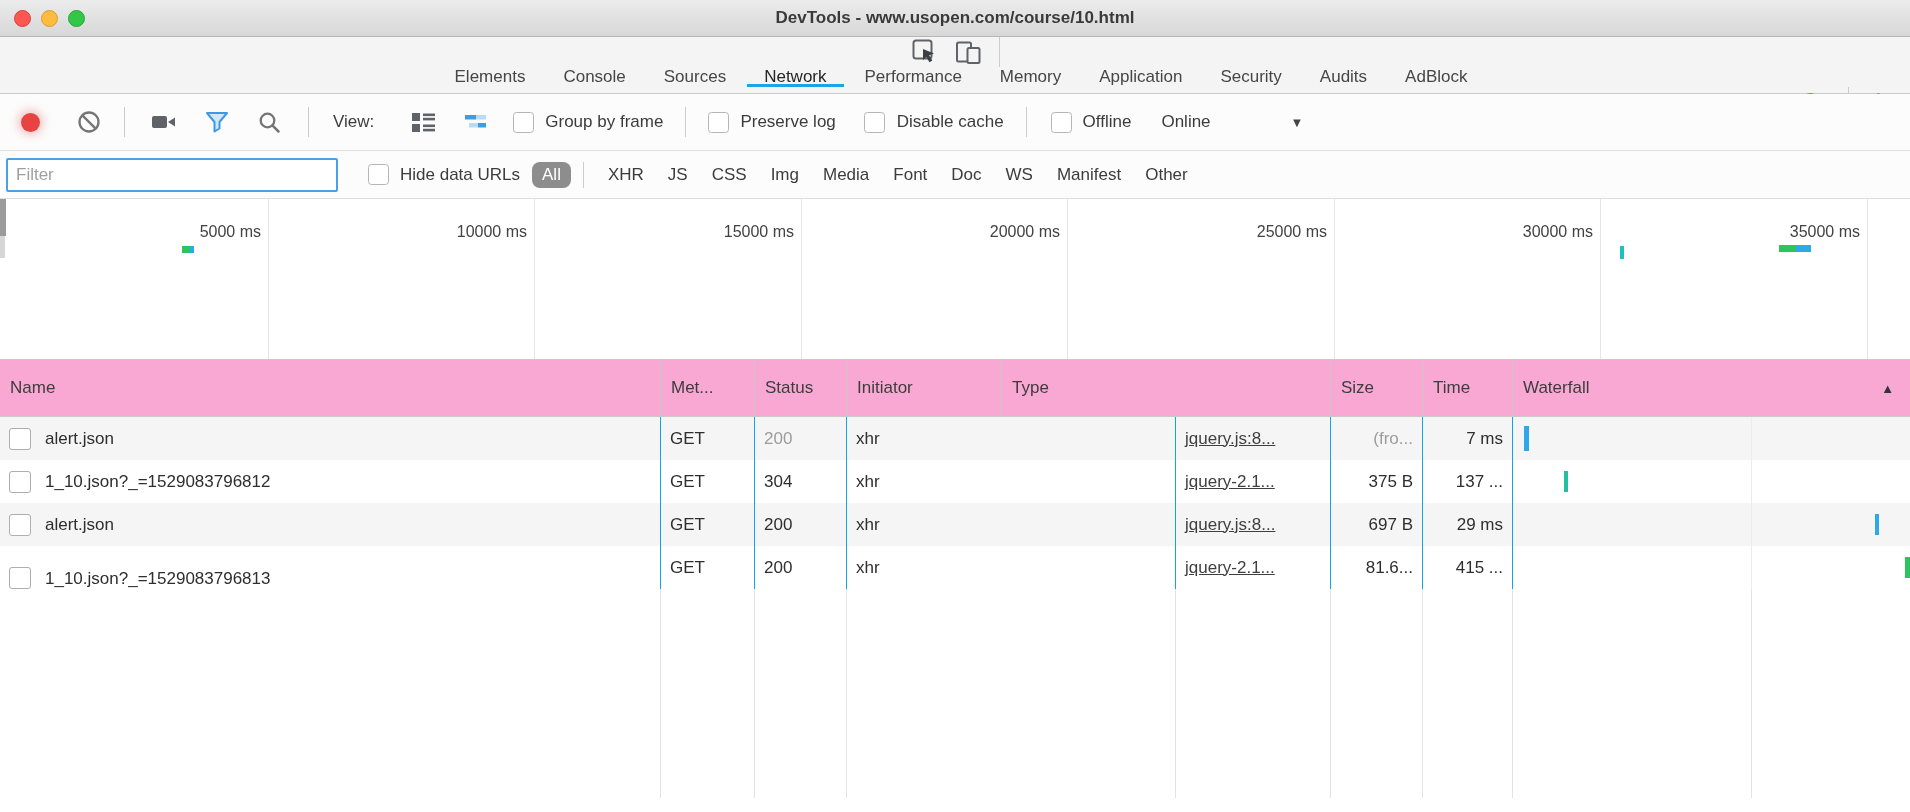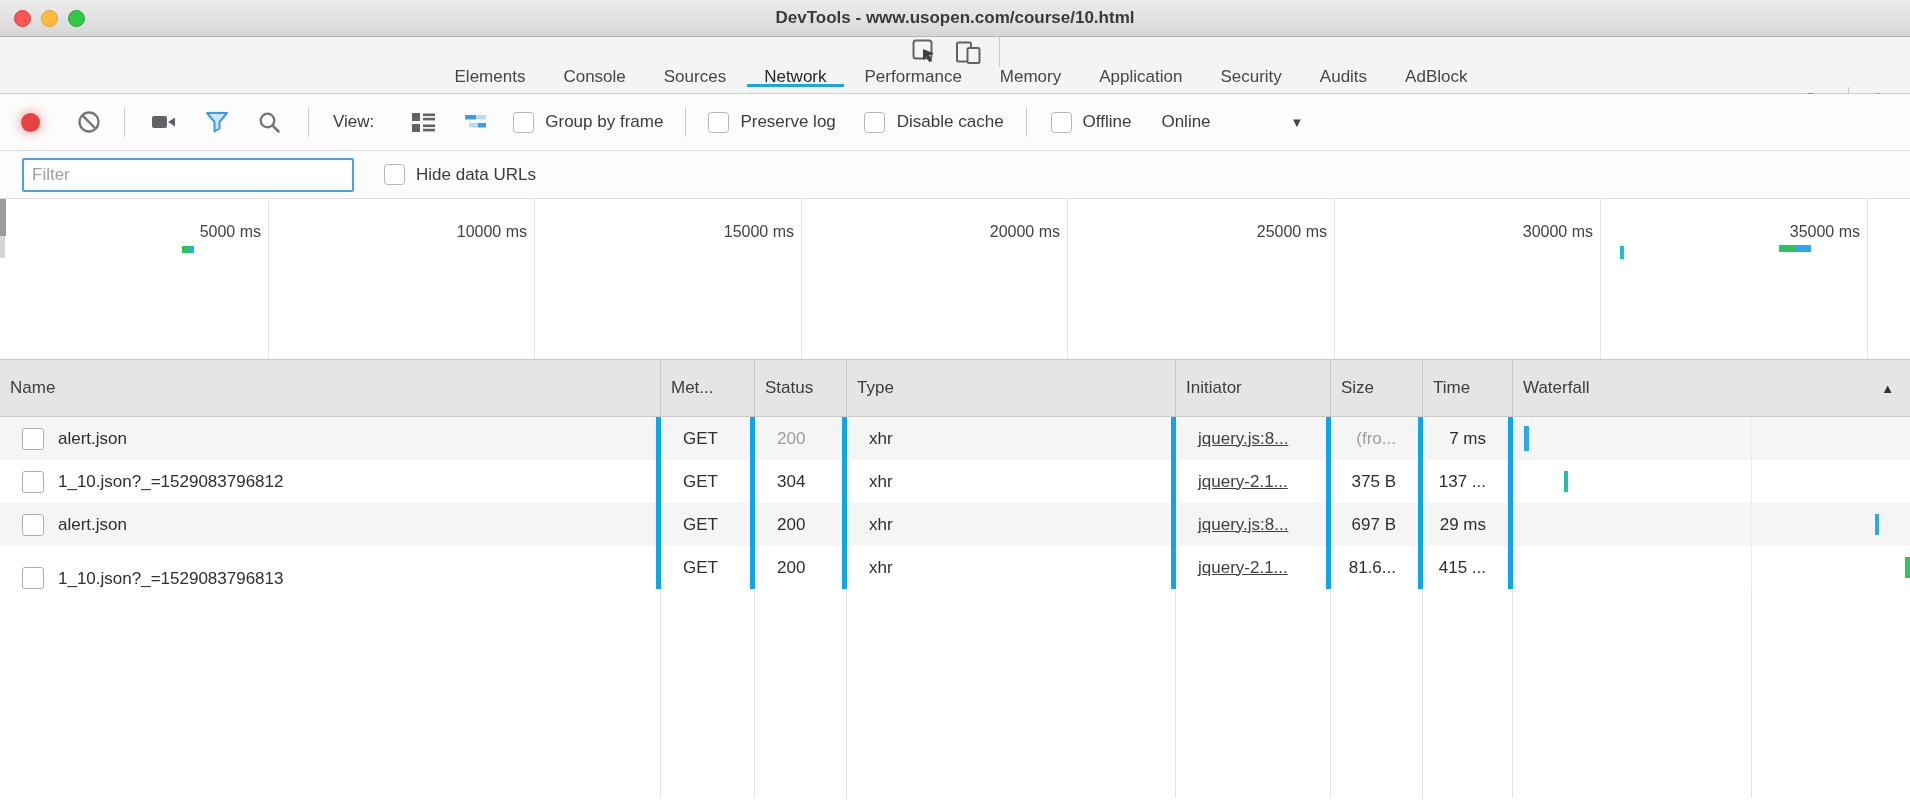--- a/index.html
+++ b/index.html
@@ -42,52 +42,52 @@
     box-shadow:0 0 10px 3px rgba(235,80,80,.35); flex:none; }
   .cb { width:19px; height:19px; border:1.5px solid #b5b5b5; border-radius:3.5px;
     background:#fff; flex:none; }
   .tb-label { white-space:nowrap; }
   .dd-arrow { font-size:13px; color:#444; }
 
   
   .filterbar { position:absolute; top:151px; left:0; width:1910px; height:47px;
     background:#fcfcfc; border-bottom:1px solid #ddd; display:flex; align-items:center;
     font-size:17px; color:#3c3c3c; }
-  .filter-input { margin-left:22px; width:312px; height:30px; border:2px solid #4ba0e8;
+  .filter-input { margin-left:6px; width:312px; height:30px; border:2px solid #4ba0e8;
     border-radius:2px; font-size:17px; padding:0 8px; color:#333; outline:none;
     font-family:"Liberation Sans", sans-serif; }
   .filter-input::placeholder { color:#9f9f9f; }
   .ftype { margin-left:24px; white-space:nowrap; }
   .pill { margin-left:12px; background:#8d8d8d; color:#fff; border-radius:8px; padding:3px 10px; }
   .fsep { margin-left:12px; height:26px; }
 
   
   .overview { position:absolute; top:199px; left:0; width:1910px; height:160px;
     background:#fff; border-bottom:1px solid #c9c9c9; }
   .gridline { position:absolute; top:0; bottom:0; width:1px; background:#e6e6e6; }
   .tick-label { position:absolute; top:24px; transform:translateX(-100%);
     font-size:16px; color:#424242; white-space:nowrap; }
   .mark { position:absolute; display:flex; }
   .grip1 { position:absolute; left:0; top:0; width:6px; height:37px; background:#9b9b9b; }
   .grip2 { position:absolute; left:0; top:37px; width:5px; height:22px; background:#d6d6d6; }
 
   
   .thead { position:absolute; top:360px; left:0; width:1910px; height:56px;
-    background:#e5e5e5; border-bottom:1px solid #c9c9c9; display:flex; }
+    background:#f9a8d4; border-bottom:1px solid #c9c9c9; display:flex; }
   .hcell { box-sizing:border-box; border-right:1px solid #c8c8c8; display:flex;
     align-items:center; padding:0 10px; font-size:17px; color:#3d3d3d; white-space:nowrap;
     overflow:hidden; }
   .hcell:last-child { border-right:none; }
   .sort-arrow { margin-left:auto; font-size:13px; color:#333; padding-right:6px; }
 
   .rows { position:absolute; top:417px; left:0; width:1910px; }
   .row { display:flex; height:43px; background:#fff; }
   .row.odd { background:#f5f5f5; }
-  .cell { box-sizing:border-box; border-right:5px solid #0ea5e9; height:100%;
-    display:flex; align-items:center; padding:0 22px; font-size:17px; color:#2e2e2e;
+  .cell { box-sizing:border-box; border-right:1px solid #0ea5e9; height:100%;
+    display:flex; align-items:center; padding:0 9px; font-size:17px; color:#2e2e2e;
     white-space:nowrap; overflow:hidden; }
   .cell.right { justify-content:flex-end; }
   .rowcb { width:20px; height:20px; border:1.5px solid #aeaeae; border-radius:3px;
     background:#fff; margin-right:14px; flex:none; }
   .link { text-decoration:underline; color:#3f3f3f; }
   .muted { color:#9c9c9c; }
   .wf-cell { position:relative; padding:0; border-right:none; }
   .wf-grid { position:absolute; left:238px; top:0; bottom:0; width:1px; background:#ececec; }
   .wf-bar { position:absolute; }
 
@@ -187,20 +187,34 @@
   <span class="cb" style="margin-left:24px"></span>
   <span class="tb-label" style="margin-left:11px">Offline</span>
   <span class="tb-label" style="margin-left:30px">Online</span>
   <span class="dd-arrow" style="margin-left:80px">▼</span>
 </div>
 
 <div class="filterbar">
   <input class="filter-input" type="text" value="" placeholder="Filter" style="">
   <span class="cb" style="margin-left:30px"></span>
   <span style="margin-left:11px; white-space:nowrap">Hide data URLs</span>
+  <div style="display:flex; align-items:center">
+      <div class="ftype pill">All</div>
+      <div class="vsep fsep"></div>
+      <div class="ftype">XHR</div>
+      <div class="ftype">JS</div>
+      <div class="ftype">CSS</div>
+      <div class="ftype">Img</div>
+      <div class="ftype">Media</div>
+      <div class="ftype">Font</div>
+      <div class="ftype">Doc</div>
+      <div class="ftype">WS</div>
+      <div class="ftype">Manifest</div>
+      <div class="ftype">Other</div>
+    </div>
 </div>
 
 <div class="overview">
   <div class="grip1"></div>
   <div class="grip2"></div>
 <div class="gridline" style="left: 268px;"></div>
     <div class="tick-label" style="left: 261px;">5000 ms</div>
     <div class="gridline" style="left: 534px;"></div>
     <div class="tick-label" style="left: 527px;">10000 ms</div>
     <div class="gridline" style="left: 801px;"></div>
@@ -229,25 +243,25 @@
 <div class="thead">
     <div class="hcell" style="width: 661px;">
       <span>Name</span>
     </div>
     <div class="hcell" style="width: 94px;">
       <span>Met...</span>
     </div>
     <div class="hcell" style="width: 92px;">
       <span>Status</span>
     </div>
+    <div class="hcell" style="width: 155px;">
+      <span>Initiator</span>
+    </div>
     <div class="hcell" style="width: 329px;">
       <span>Type</span>
-    </div>
-    <div class="hcell" style="width: 155px;">
-      <span>Initiator</span>
     </div>
     <div class="hcell" style="width: 92px;">
       <span>Size</span>
     </div>
     <div class="hcell" style="width: 90px;">
       <span>Time</span>
     </div>
     <div class="hcell" style="width: 397px;">
       <span>Waterfall</span>
       <span class="sort-arrow">▲</span>

